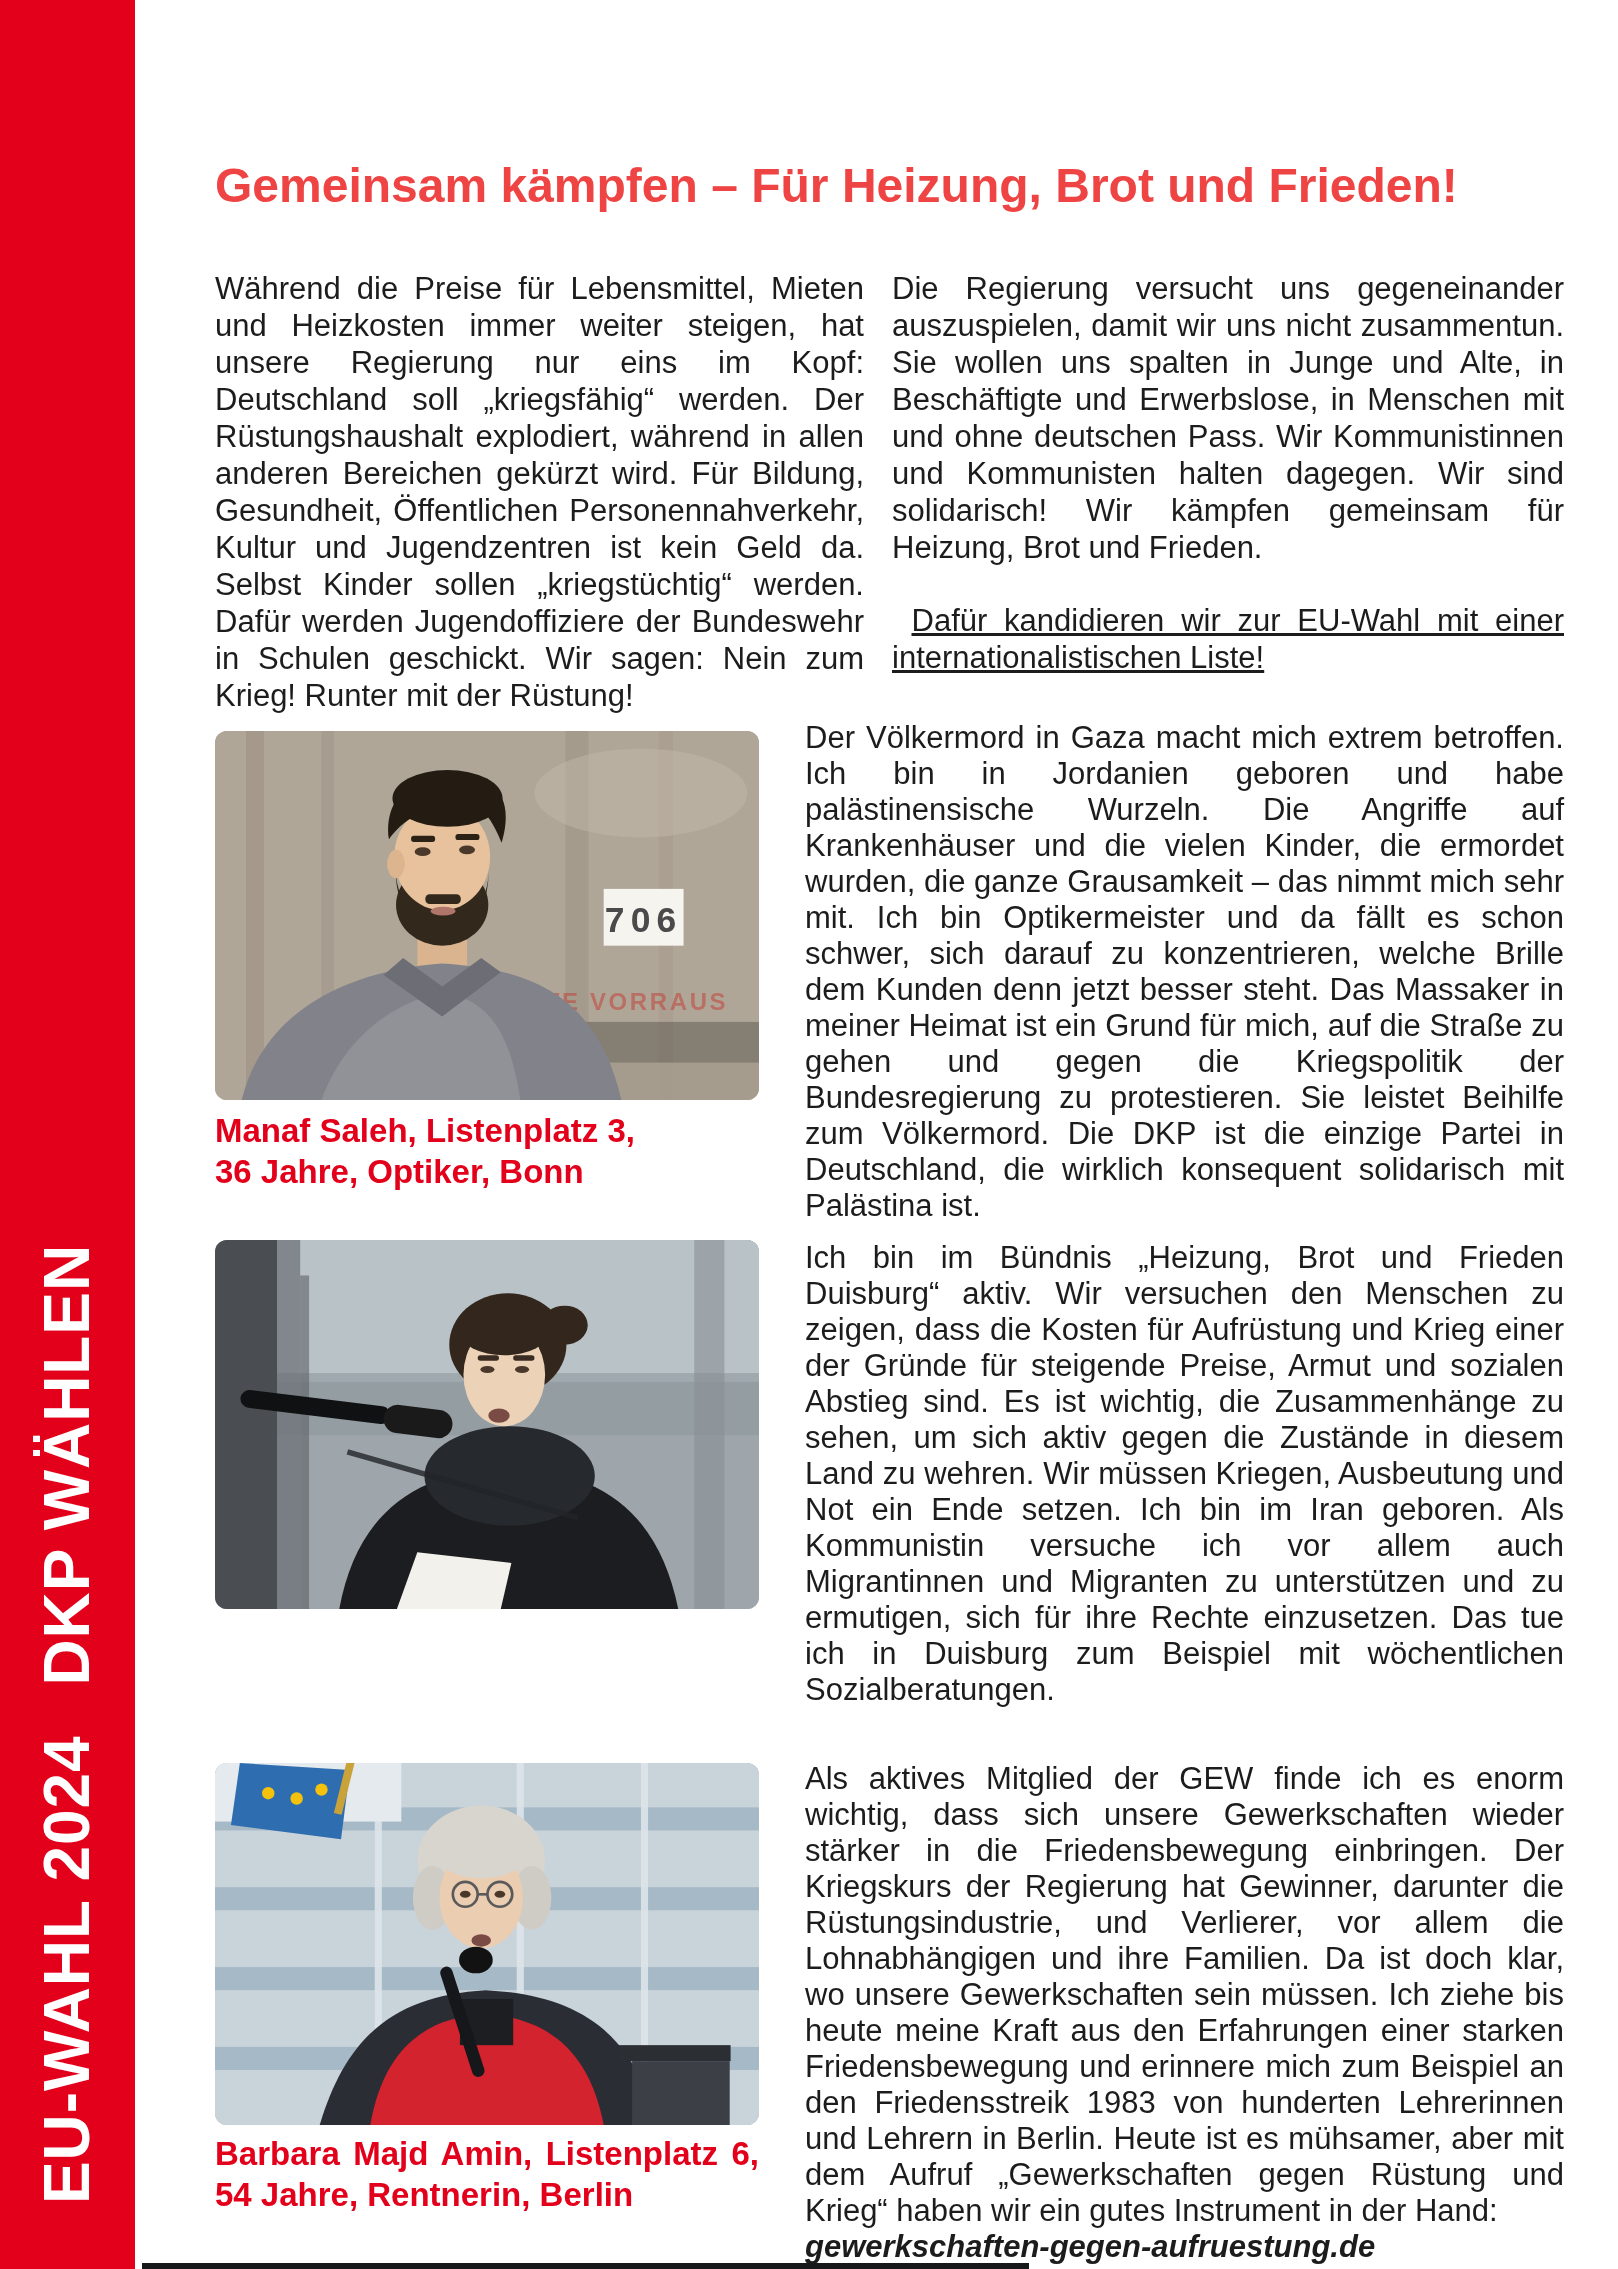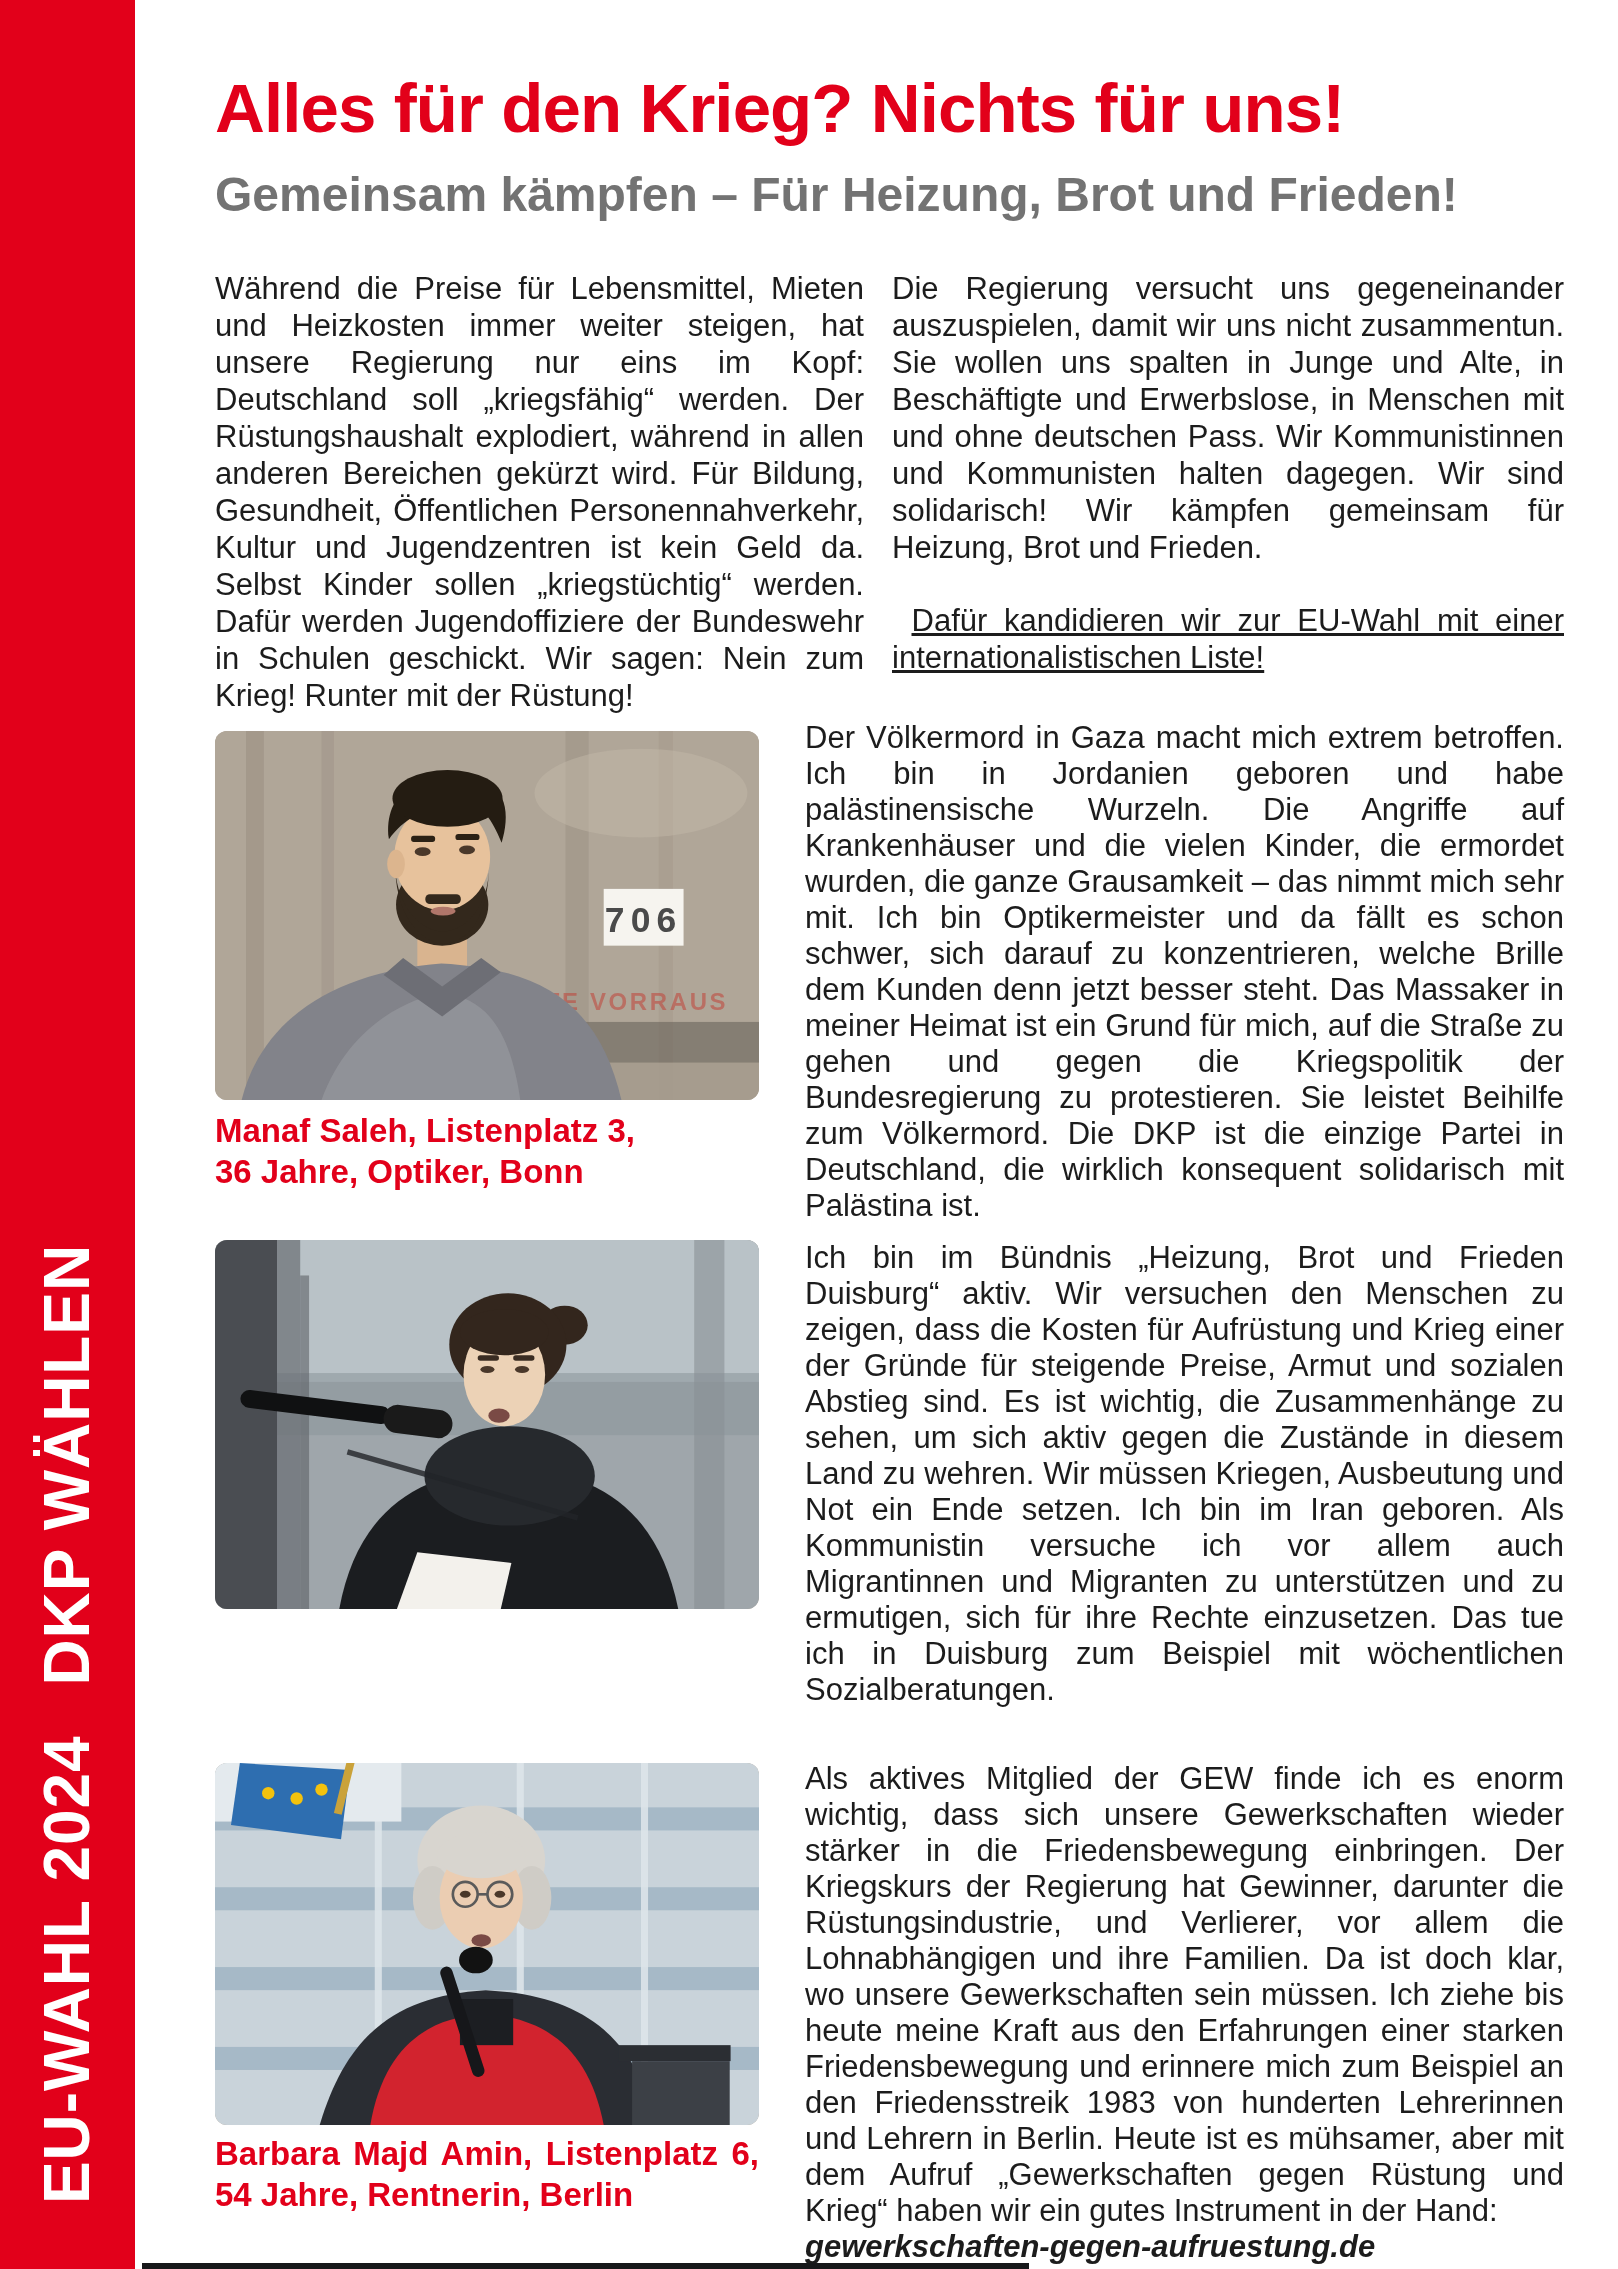--- a/index.html
+++ b/index.html
@@ -15,22 +15,22 @@
     transform:rotate(-90deg); transform-origin:0 0;
     white-space:nowrap; font-weight:700; font-size:64px; color:#ffffff; letter-spacing:0.9px;
   }
   .sidebar-gap { display:inline-block; width:50px; }
   
   .headline {
     position:absolute; left:215px; top:69px; font-size:69px; font-weight:700;
     color:#e2001a; white-space:nowrap; letter-spacing:-0.9px;
   }
   .subheadline {
-    position:absolute; left:215px; top:167px; font-size:48px; font-weight:700;
-    color:#737373; white-space:nowrap;
+    position:absolute; left:215px; top:158px; font-size:48px; font-weight:700;
+    color:#ef4444; white-space:nowrap;
   }
   
   .body-text { font-size:31px; line-height:37px; color:#1c1c1c; text-align:justify; }
   .intro-left  { position:absolute; left:215px;  top:270px; width:649px; }
   .intro-right { position:absolute; left:892px; top:270px; width:672px; }
   .intro-right .p2 { margin-top:36px; text-indent:19.5px;text-decoration:underline; }
   .cand-text { position:absolute; left:805px; width:759px; line-height:36px; }
   #text-1 { top:720px; }
   #text-2 { top:1240px; }
   #text-3 { top:1761px; }
@@ -55,21 +55,20 @@
 </style>
 </head>
 <body>
 
 <div class="page">
 
   <aside class="sidebar">
     <div class="sidebar-text"><span>EU-WAHL 2024</span><span class="sidebar-gap"></span><span>DKP WÄHLEN</span></div>
   </aside>
 
-  <h1 class="headline">Alles für den Krieg? Nichts für uns!</h1>
   <h2 class="subheadline">Gemeinsam kämpfen – Für Heizung, Brot und Frieden!</h2>
 
   <div class="body-text intro-left">Während die Preise für Lebensmittel, Mieten und Heizkosten immer weiter steigen, hat unsere Regierung nur eins im Kopf: Deutschland soll „kriegsfähig“ werden. Der Rüstungshaushalt explodiert, während in allen anderen Bereichen gekürzt wird. Für Bildung, Gesundheit, Öffentlichen Personennahverkehr, Kultur und Jugendzentren ist kein Geld da. Selbst Kinder sollen „kriegstüchtig“ werden. Dafür werden Jugendoffiziere der Bundeswehr in Schulen geschickt. Wir sagen: Nein zum Krieg! Runter mit der Rüstung!</div>
   <div class="body-text intro-right">
     <p class="p1">Die Regierung versucht uns gegeneinander auszuspielen, damit wir uns nicht zusammentun. Sie wollen uns spalten in Junge und Alte, in Beschäftigte und Erwerbslose, in Menschen mit und ohne deutschen Pass. Wir Kommunistinnen und Kommunisten halten dagegen. Wir sind solidarisch! Wir kämpfen gemeinsam für Heizung, Brot und Frieden.</p>
     <p class="p2">Dafür kandidieren wir zur EU-Wahl mit einer internationalistischen Liste!</p>
   </div>
 
   <div class="photo" id="photo-1">
     <svg viewBox="0 0 613 416" preserveAspectRatio="none">

